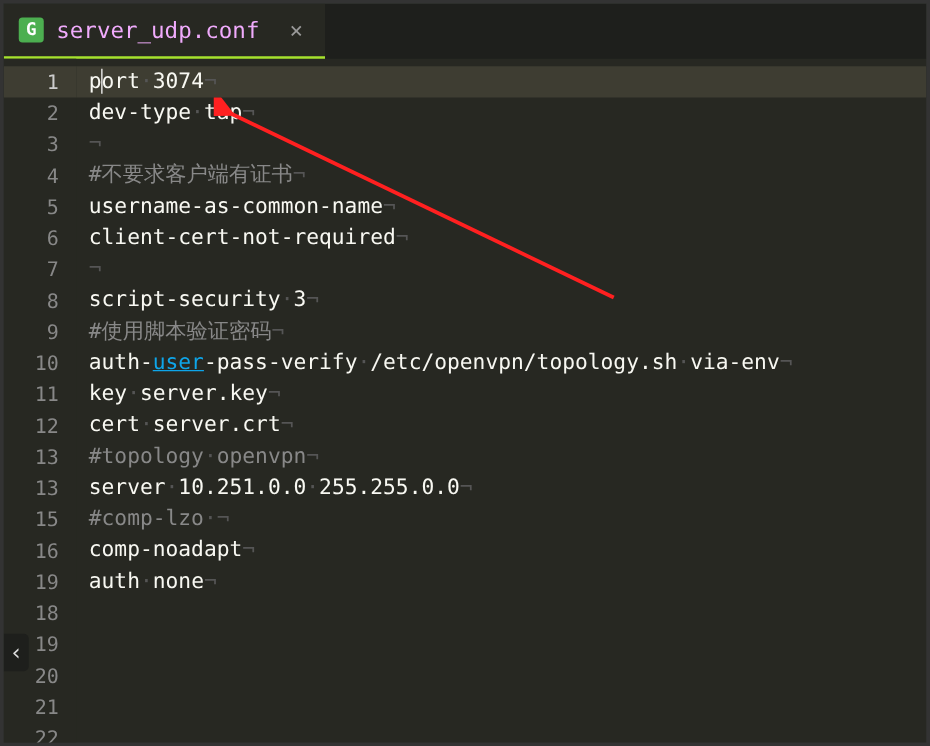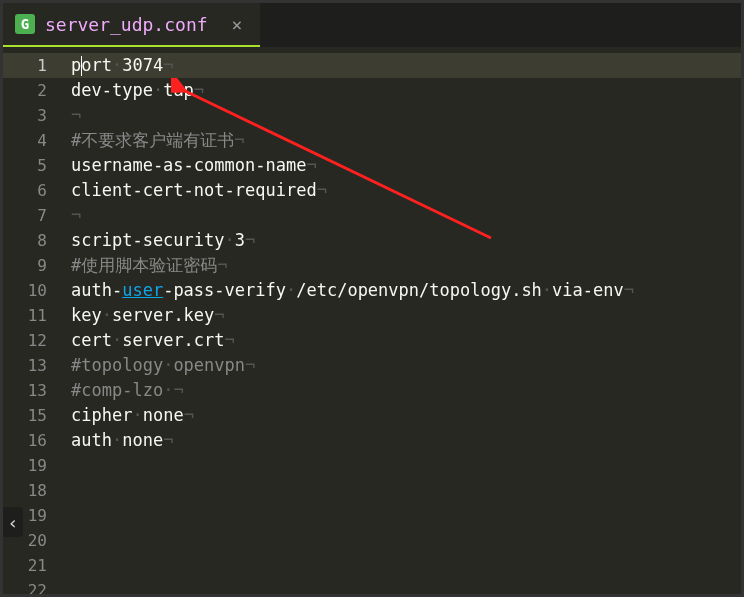--- a/index.html
+++ b/index.html
@@ -167,22 +167,23 @@
       <div class="code-line"><span class="comment">#不要求客户端有证书</span><span class="eol">¬</span></div>
       <div class="code-line"><span>username-as-common-name</span><span class="eol">¬</span></div>
       <div class="code-line"><span>client-cert-not-required</span><span class="eol">¬</span></div>
       <div class="code-line"><span class="eol">¬</span></div>
       <div class="code-line"><span>script-security</span><span class="ws-dot">·</span><span>3</span><span class="eol">¬</span></div>
       <div class="code-line"><span class="comment">#使用脚本验证密码</span><span class="eol">¬</span></div>
       <div class="code-line"><span>auth-</span><span class="keyword-user">user</span><span>-pass-verify</span><span class="ws-dot">·</span><span>/etc/openvpn/topology.sh</span><span class="ws-dot">·</span><span>via-env</span><span class="eol">¬</span></div>
       <div class="code-line"><span>key</span><span class="ws-dot">·</span><span>server.key</span><span class="eol">¬</span></div>
       <div class="code-line"><span>cert</span><span class="ws-dot">·</span><span>server.crt</span><span class="eol">¬</span></div>
       <div class="code-line"><span class="comment">#topology</span><span class="ws-dot">·</span><span class="comment">openvpn</span><span class="eol">¬</span></div>
+      <div class="code-line"><span>server</span><span class="ws-dot">·</span><span>10.251.0.0</span><span class="ws-dot">·</span><span>255.255.0.0</span><span class="eol">¬</span></div>
       <div class="code-line"><span class="comment">#comp-lzo</span><span class="ws-dot">·</span><span class="eol">¬</span></div>
-      <div class="code-line"><span>cipher</span><span class="ws-dot">·</span><span>none</span><span class="eol">¬</span></div>
+      <div class="code-line"><span>comp-noadapt</span><span class="eol">¬</span></div>
       <div class="code-line"><span>auth</span><span class="ws-dot">·</span><span>none</span><span class="eol">¬</span></div>
     </div>
 
   <svg class="arrow-annotation" width="340" height="175">
     <defs>
       <marker id="arrowhead" markerWidth="10" markerHeight="10" refX="2" refY="5" orient="auto">
         <polygon points="10 0, 0 5, 10 10" fill="#ff2020"></polygon>
       </marker>
     </defs>
     <line x1="320" y1="160" x2="12" y2="12" stroke="#ff2020" stroke-width="3" marker-end="url(#arrowhead)"></line>

